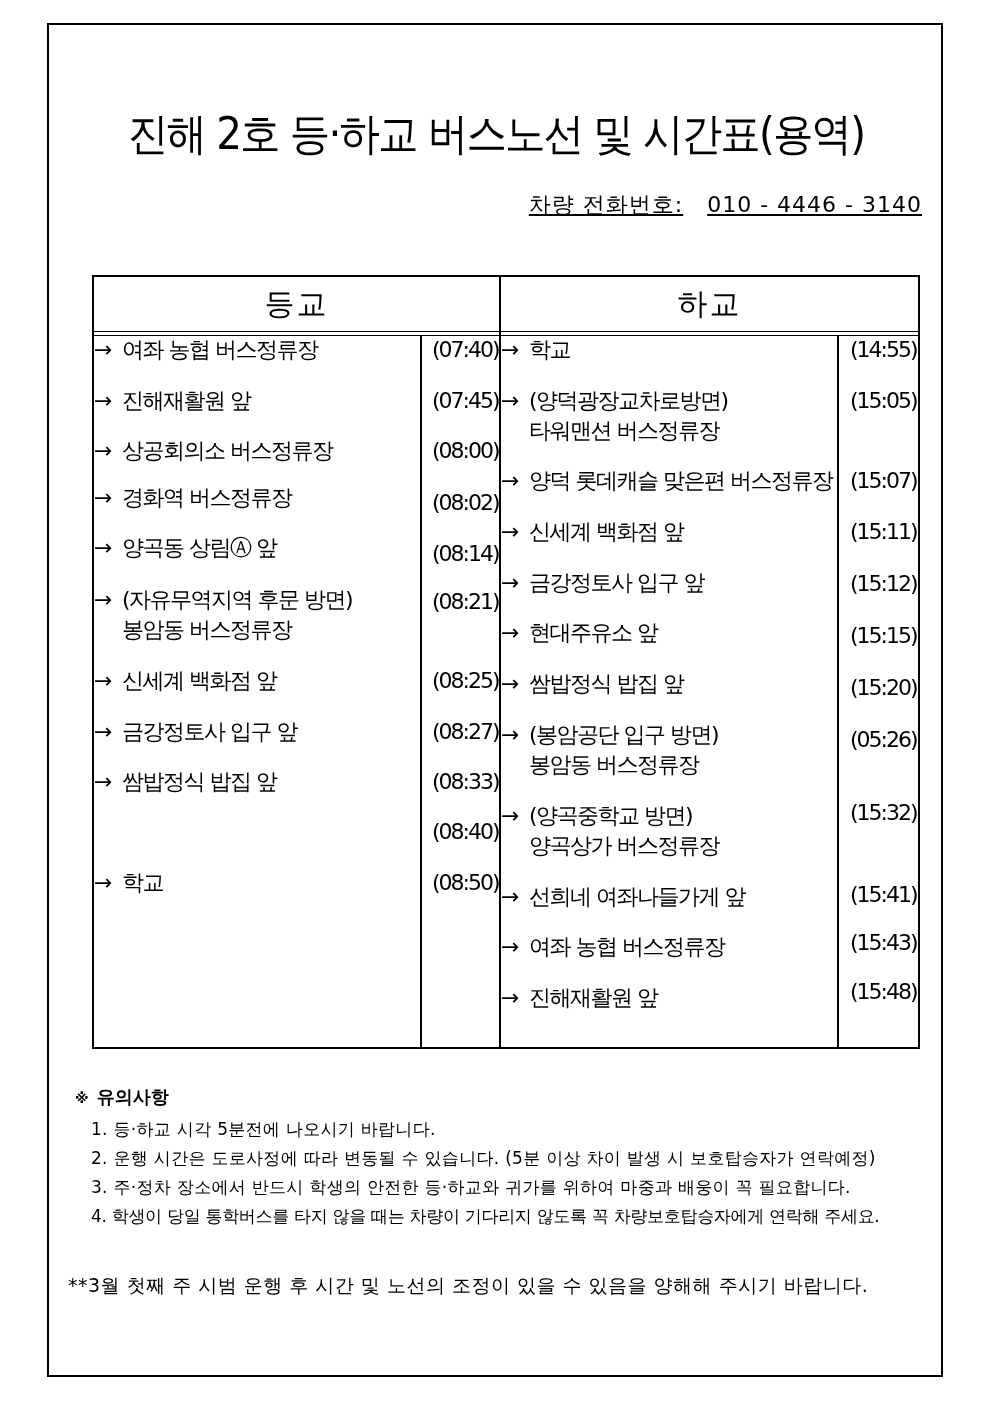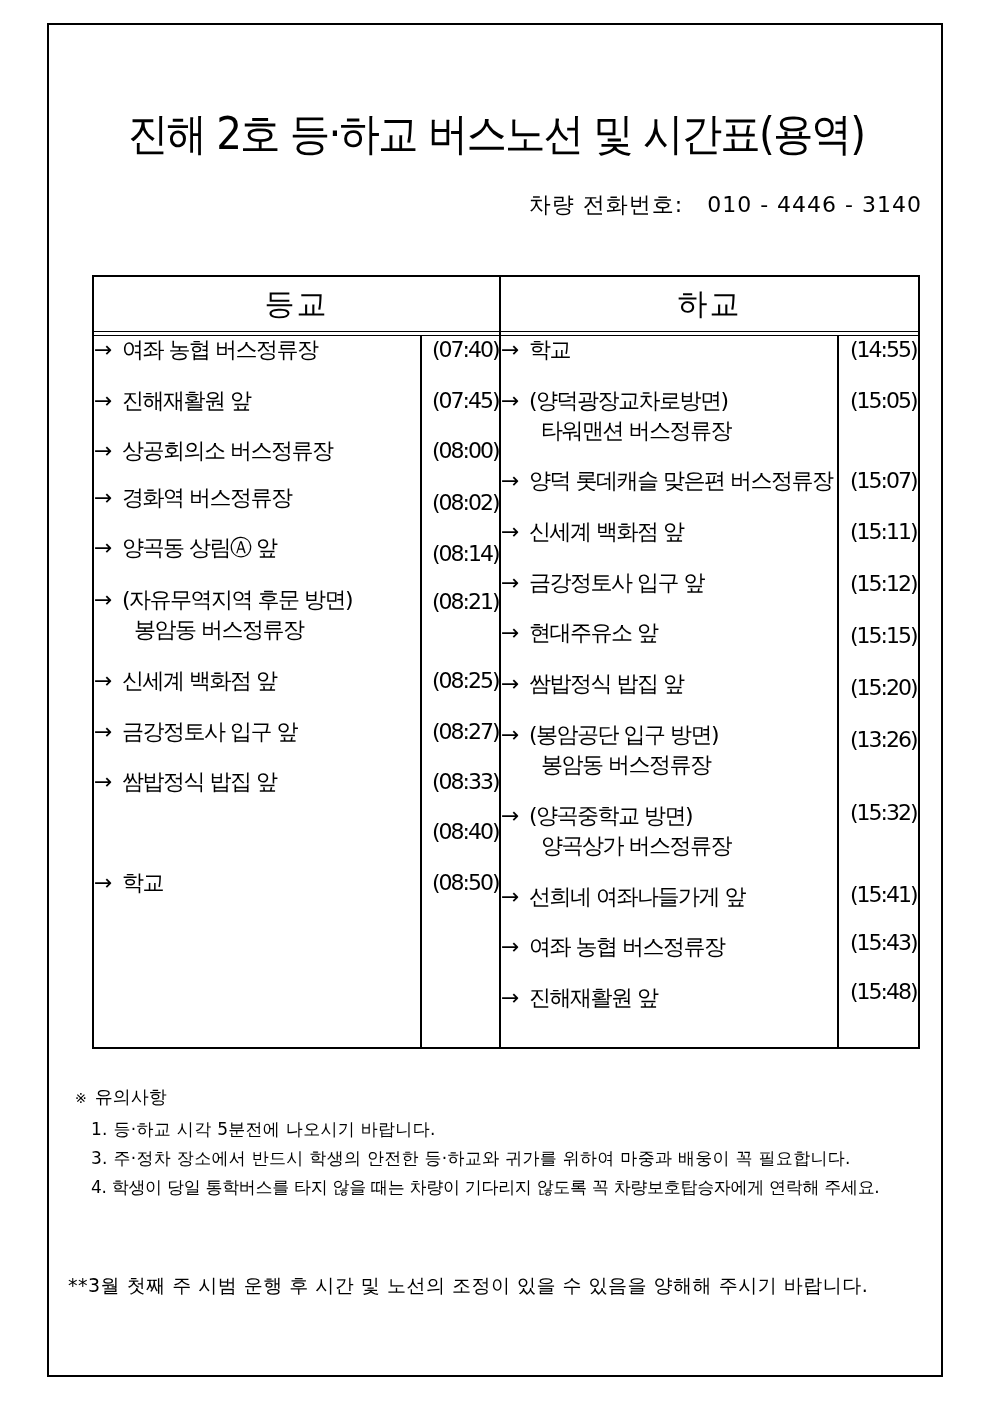--- a/index.html
+++ b/index.html
@@ -5,48 +5,48 @@
   html, body { margin: 0; padding: 0; background: #ffffff; }
   body { width: 992px; height: 1403px; position: relative; overflow: hidden;
          font-family: "DejaVu Sans", "Liberation Sans", sans-serif; color: #000; }
   .frame { position: absolute; left: 47px; top: 23px; width: 896px; height: 1354px;
            border: 2px solid #000; box-sizing: border-box; }
   .title { position: absolute; left: 0; top: 105px; width: 992px; text-align: center;
            font-size: 44px; font-weight: normal; letter-spacing: -2px; transform: scaleX(0.92);
            transform-origin: center; white-space: nowrap; }
   .phone { position: absolute; right: 70px; top: 190px; font-size: 22px; letter-spacing: 1px;
            white-space: nowrap; }
-  .phone span { display: inline-block; }
+  .phone span { display: inline-block; text-decoration: underline; }
 
   .table { position: absolute; left: 92px; top: 275px; width: 828px; height: 774px;
            border: 2.5px solid #000; box-sizing: border-box; }
   .col { position: absolute; top: 0; bottom: 0; }
   .col.left { left: 0; width: 407px; border-right: 2.5px solid #000; box-sizing: border-box; }
   .col.right { left: 407px; right: 0; }
   .col-head { height: 54px; border-bottom: 1.5px solid #000; position: relative;
               display: flex; align-items: center; justify-content: center;
               font-size: 30px; letter-spacing: 2px; }
   .col-head::after { content: ""; position: absolute; left: 0; right: 0; bottom: -5px;
                      border-bottom: 1.5px solid #000; }
   .col-body { position: absolute; top: 58px; left: 0; right: 0; bottom: 0; }
   .time-divider { position: absolute; top: 58px; bottom: 0; border-left: 2.5px solid #000; }
   .col.left .time-divider { left: 326px; }
   .col.right .time-divider { left: 336px; }
 
   .stop { position: absolute; left: 0; font-size: 22px; letter-spacing: -1.5px;
           line-height: 30px; white-space: nowrap; }
   .stop .arrow { display: inline-block; width: 28px; }
-  .stop .line2 { display: block; padding-left: 40px; }
+  .stop .line2 { display: block; padding-left: 28px; }
   .time { position: absolute; font-size: 22px; letter-spacing: -2px; line-height: 30px;
           white-space: nowrap; }
   .col.left .time { left: 338px; }
   .col.right .time { left: 349px; }
 
   .notes { position: absolute; left: 75px; top: 1085px; font-size: 17px; }
-  .notes-title { font-size: 18px; margin-bottom: 6px; }
+  .notes-title { font-size: 18px; margin-bottom: 6px; font-weight: bold; }
   .notes-title .mark { font-size: 14px; margin-right: 8px; }
   .note-item { margin-left: 16px; line-height: 29px; white-space: nowrap; letter-spacing: 0.3px; }
   .footer { position: absolute; left: 68px; top: 1273px; font-size: 19px; white-space: nowrap;
             letter-spacing: 0.5px; text-align: right; }
 </style>
 </head>
 <body>
 
 <div class="frame"></div>
 
@@ -116,21 +116,21 @@
       <div class="stop" style="top:233px"><span class="arrow">→</span><span>금강정토사 입구 앞</span></div>
       <div class="time" style="top:234px">(15:12)</div>
 
       <div class="stop" style="top:283px"><span class="arrow">→</span><span>현대주유소 앞</span></div>
       <div class="time" style="top:286px">(15:15)</div>
 
       <div class="stop" style="top:334px"><span class="arrow">→</span><span>쌈밥정식 밥집 앞</span></div>
       <div class="time" style="top:338px">(15:20)</div>
 
       <div class="stop" style="top:385px"><span class="arrow">→</span><span>(봉암공단 입구 방면)</span><span class="line2">봉암동 버스정류장</span></div>
-      <div class="time" style="top:390px">(13:26)</div>
+      <div class="time" style="top:390px">(05:26)</div>
 
       <div class="stop" style="top:466px"><span class="arrow">→</span><span>(양곡중학교 방면)</span><span class="line2">양곡상가 버스정류장</span></div>
       <div class="time" style="top:463px">(15:32)</div>
 
       <div class="stop" style="top:547px"><span class="arrow">→</span><span>선희네 여좌나들가게 앞</span></div>
       <div class="time" style="top:545px">(15:41)</div>
 
       <div class="stop" style="top:597px"><span class="arrow">→</span><span>여좌 농협 버스정류장</span></div>
       <div class="time" style="top:593px">(15:43)</div>
 
@@ -138,17 +138,18 @@
       <div class="time" style="top:642px">(15:48)</div>
     </div>
   </div>
 </div>
 
 <div class="notes">
   <div class="notes-title">
     <span class="mark">※</span><span>유의사항</span>
   </div>
   <div class="note-item">1. 등·하교 시각 5분전에 나오시기 바랍니다.</div>
+  <div class="note-item">2. 운행 시간은 도로사정에 따라 변동될 수 있습니다. (5분 이상 차이 발생 시 보호탑승자가 연락예정)</div>
   <div class="note-item">3. 주·정차 장소에서 반드시 학생의 안전한 등·하교와 귀가를 위하여 마중과 배웅이 꼭 필요합니다.</div>
   <div class="note-item" style="letter-spacing:-0.3px">4. 학생이 당일 통학버스를 타지 않을 때는 차량이 기다리지 않도록 꼭 차량보호탑승자에게 연락해 주세요.</div>
 </div>
 
 <div class="footer">**3월 첫째 주 시범 운행 후 시간 및 노선의 조정이 있을 수 있음을 양해해 주시기 바랍니다.</div>
 
 </body></html>

